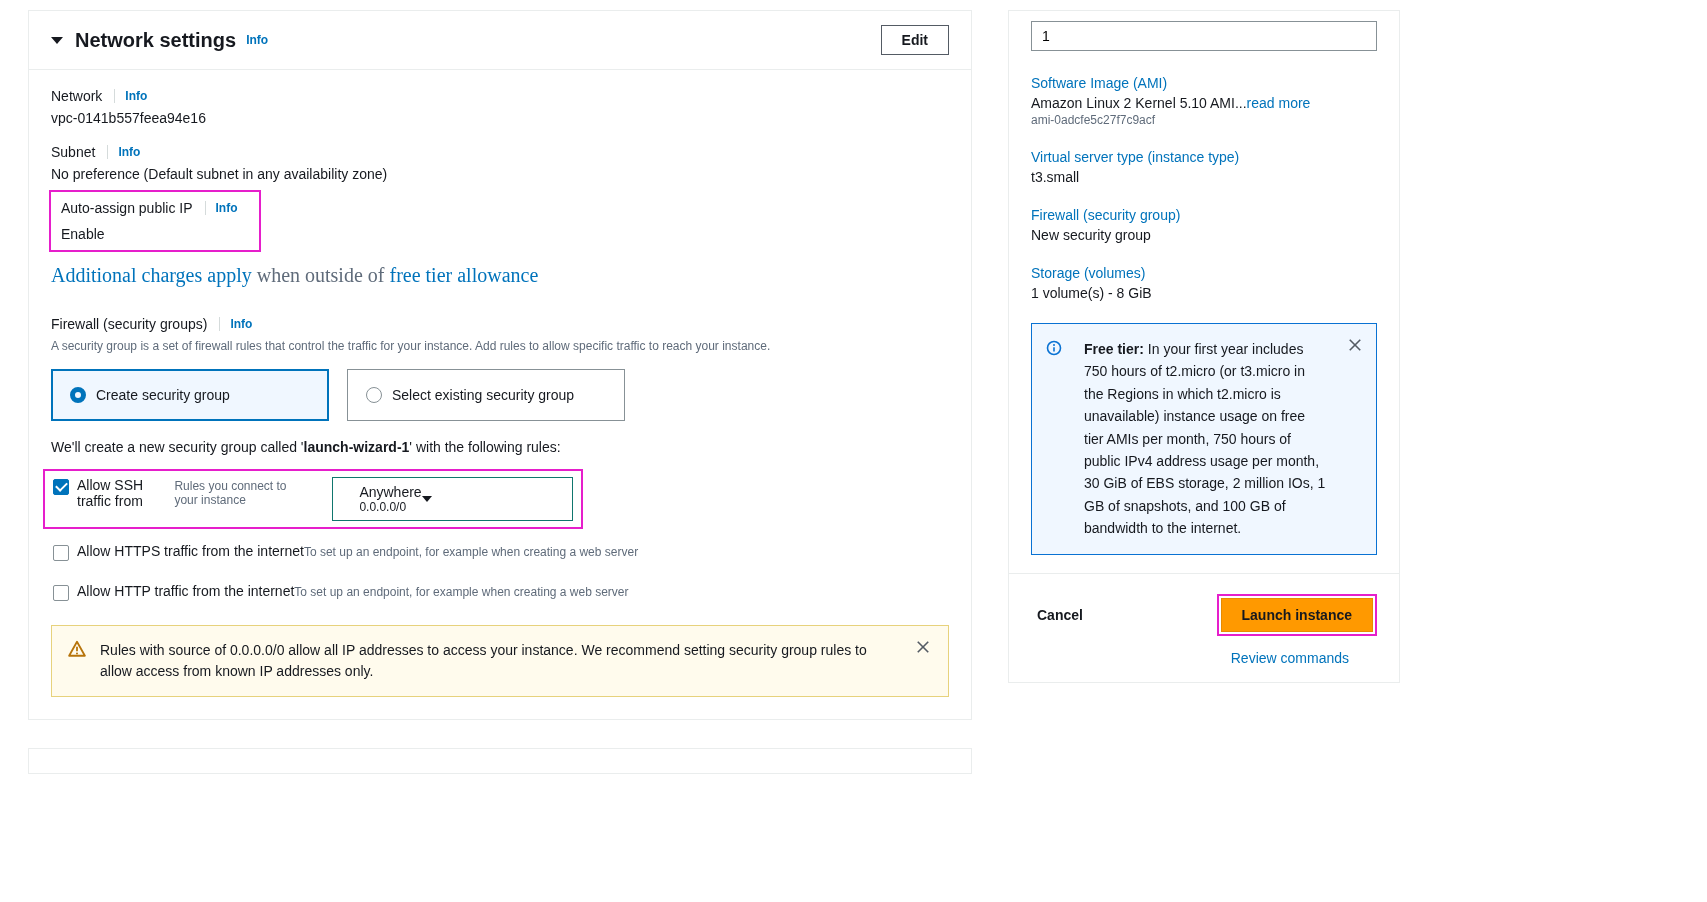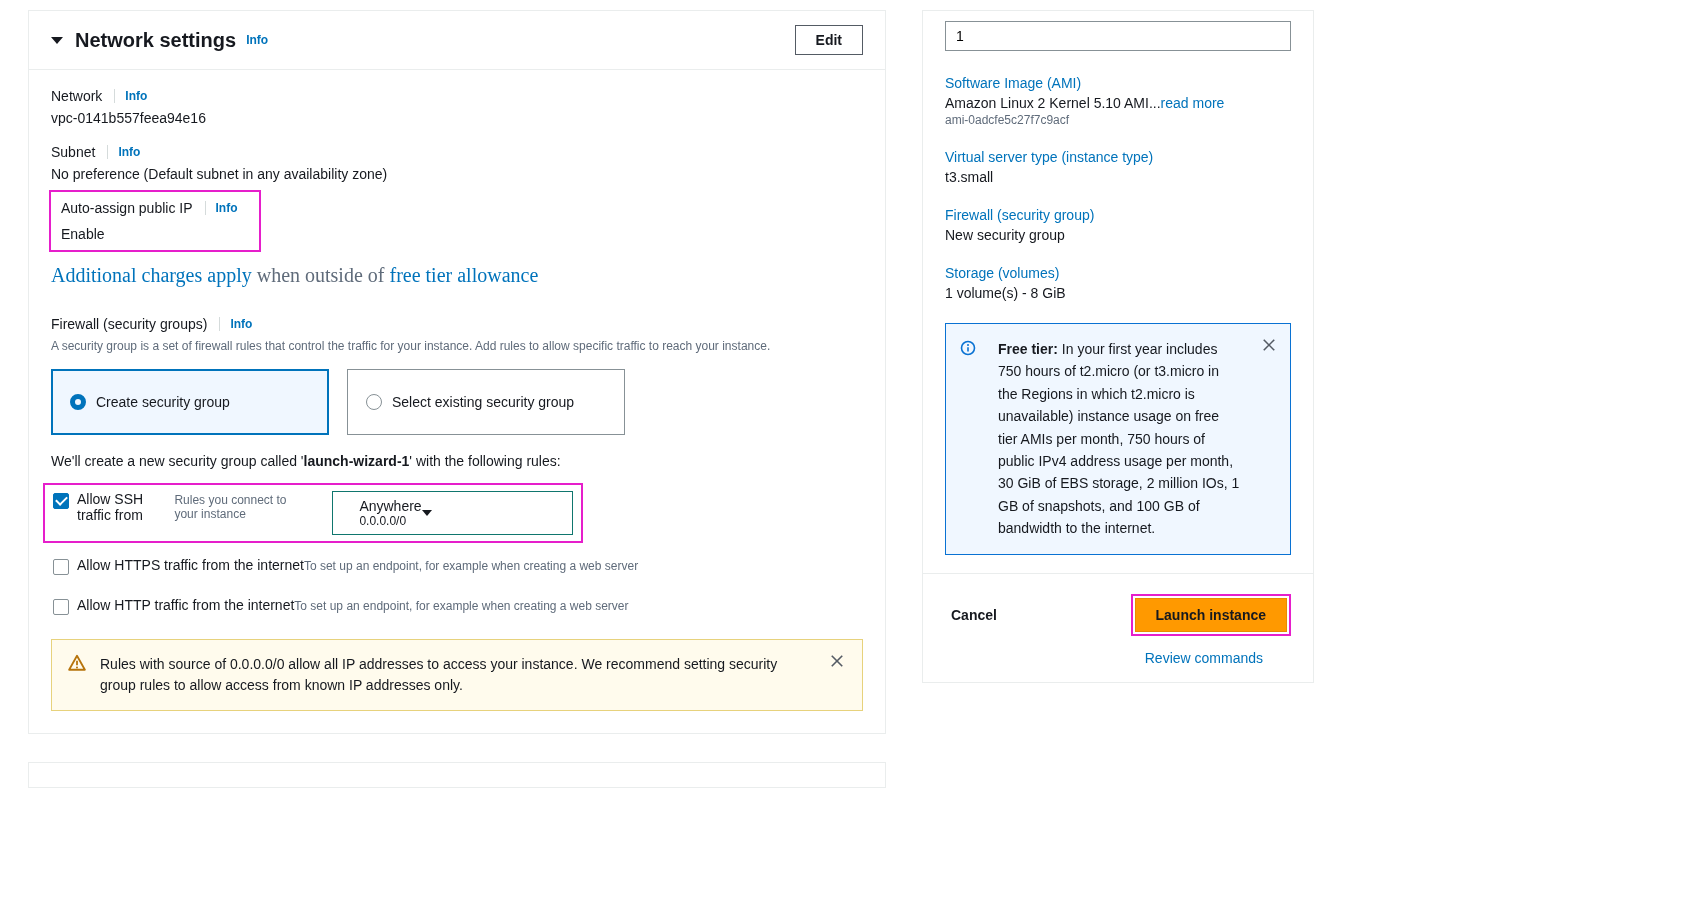--- a/index.html
+++ b/index.html
@@ -30,21 +30,21 @@
 
   .page {
     display: flex;
     gap: 36px;
     padding: 10px 28px 0 28px;
     align-items: flex-start;
   }
 
   
   .main {
-    width: 858px;
+    width: 944px;
   }
 
   .panel {
     border: 1px solid var(--panel-border);
     background: #fff;
     margin-bottom: 28px;
   }
 
   .panel-header {
     display: flex;
@@ -148,21 +148,21 @@
     border: 1px solid #879196;
     background: #fff;
     padding: 10px 18px;
     font-size: 14px;
     width: 278px;
     cursor: pointer;
   }
   .radio-btn.selected {
     border: 2px solid var(--radio-blue);
     background: #f0f7ff;
-    padding: 23px 17px;
+    padding: 16px 17px;
   }
   .radio-circle {
     width: 16px; height: 16px;
     border: 1px solid #879196;
     border-radius: 50%;
     position: relative;
     flex-shrink: 0;
   }
   .radio-btn.selected .radio-circle {
     border: 5px solid var(--radio-blue);

